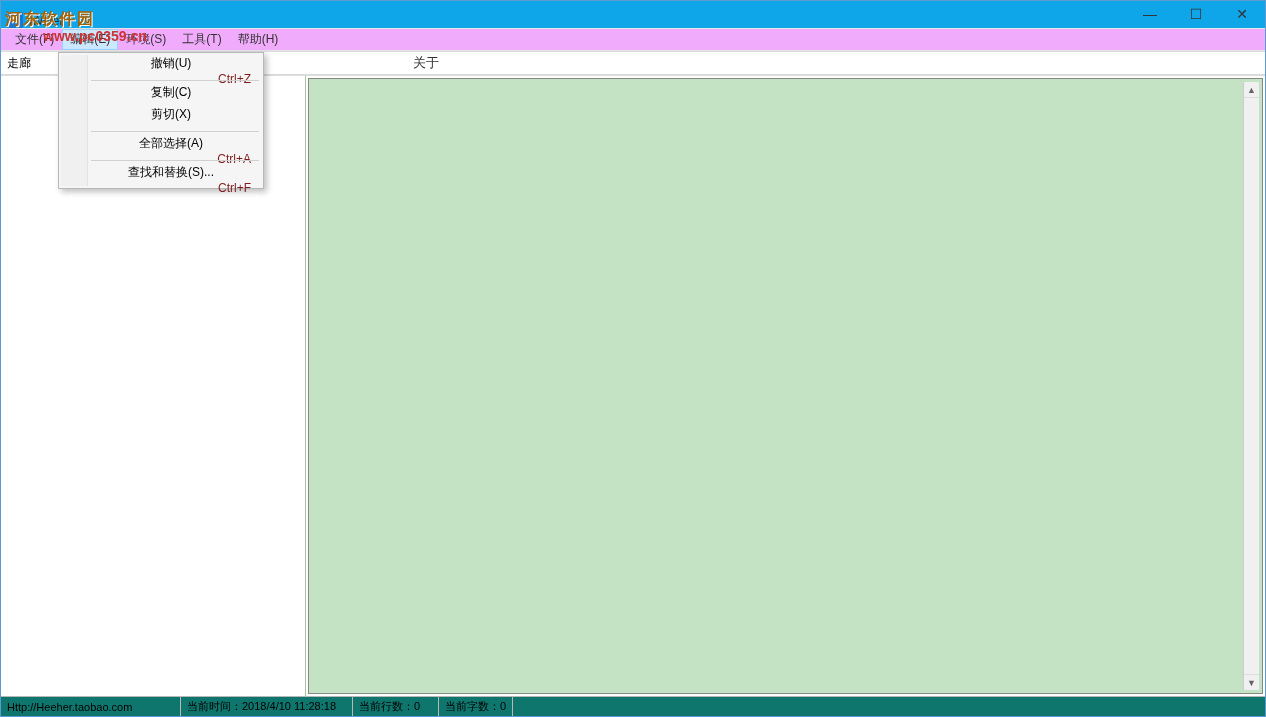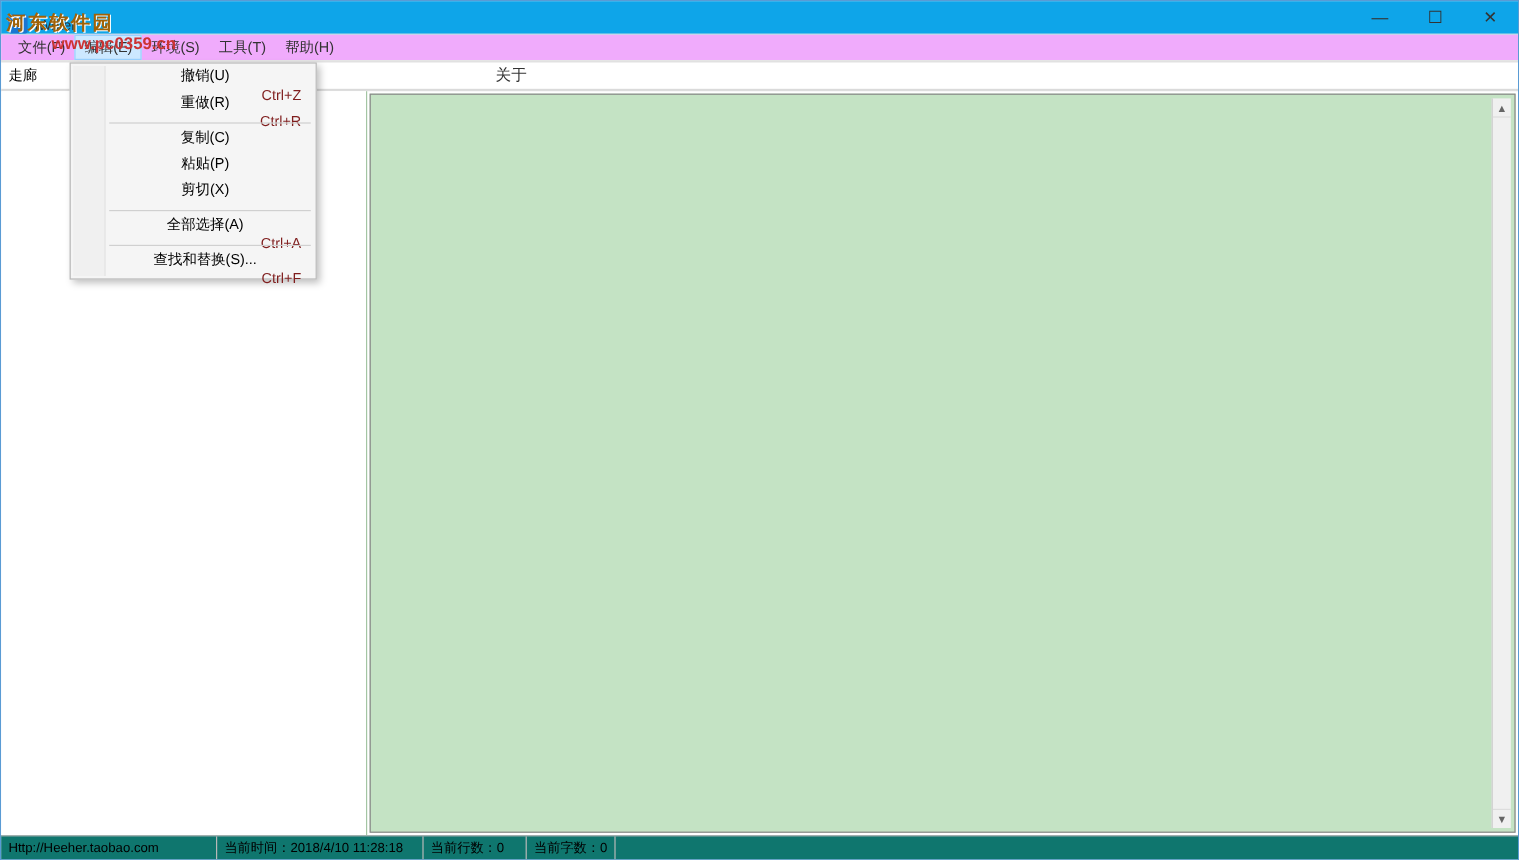--- a/index.html
+++ b/index.html
@@ -90,31 +90,23 @@
   <div class="toolbar">
     <span class="tb-left">走廊</span>
     <span class="center-label">关于</span>
   </div>
 
   <div class="dropdown">
     <div class="dd-item">
       <span>撤销(U)</span>
       <span class="shortcut">Ctrl+Z</span>
     </div>
-    <div class="dd-item">
-      <span>重做(R)</span>
-      <span class="shortcut">Ctrl+R</span>
-    </div>
     <div class="dd-sep"></div>
     <div class="dd-item">
       <span>复制(C)</span>
-      <span class="shortcut"></span>
-    </div>
-    <div class="dd-item">
-      <span>粘贴(P)</span>
       <span class="shortcut"></span>
     </div>
     <div class="dd-item">
       <span>剪切(X)</span>
       <span class="shortcut"></span>
     </div>
     <div class="dd-sep"></div>
     <div class="dd-item">
       <span>全部选择(A)</span>
       <span class="shortcut">Ctrl+A</span>

